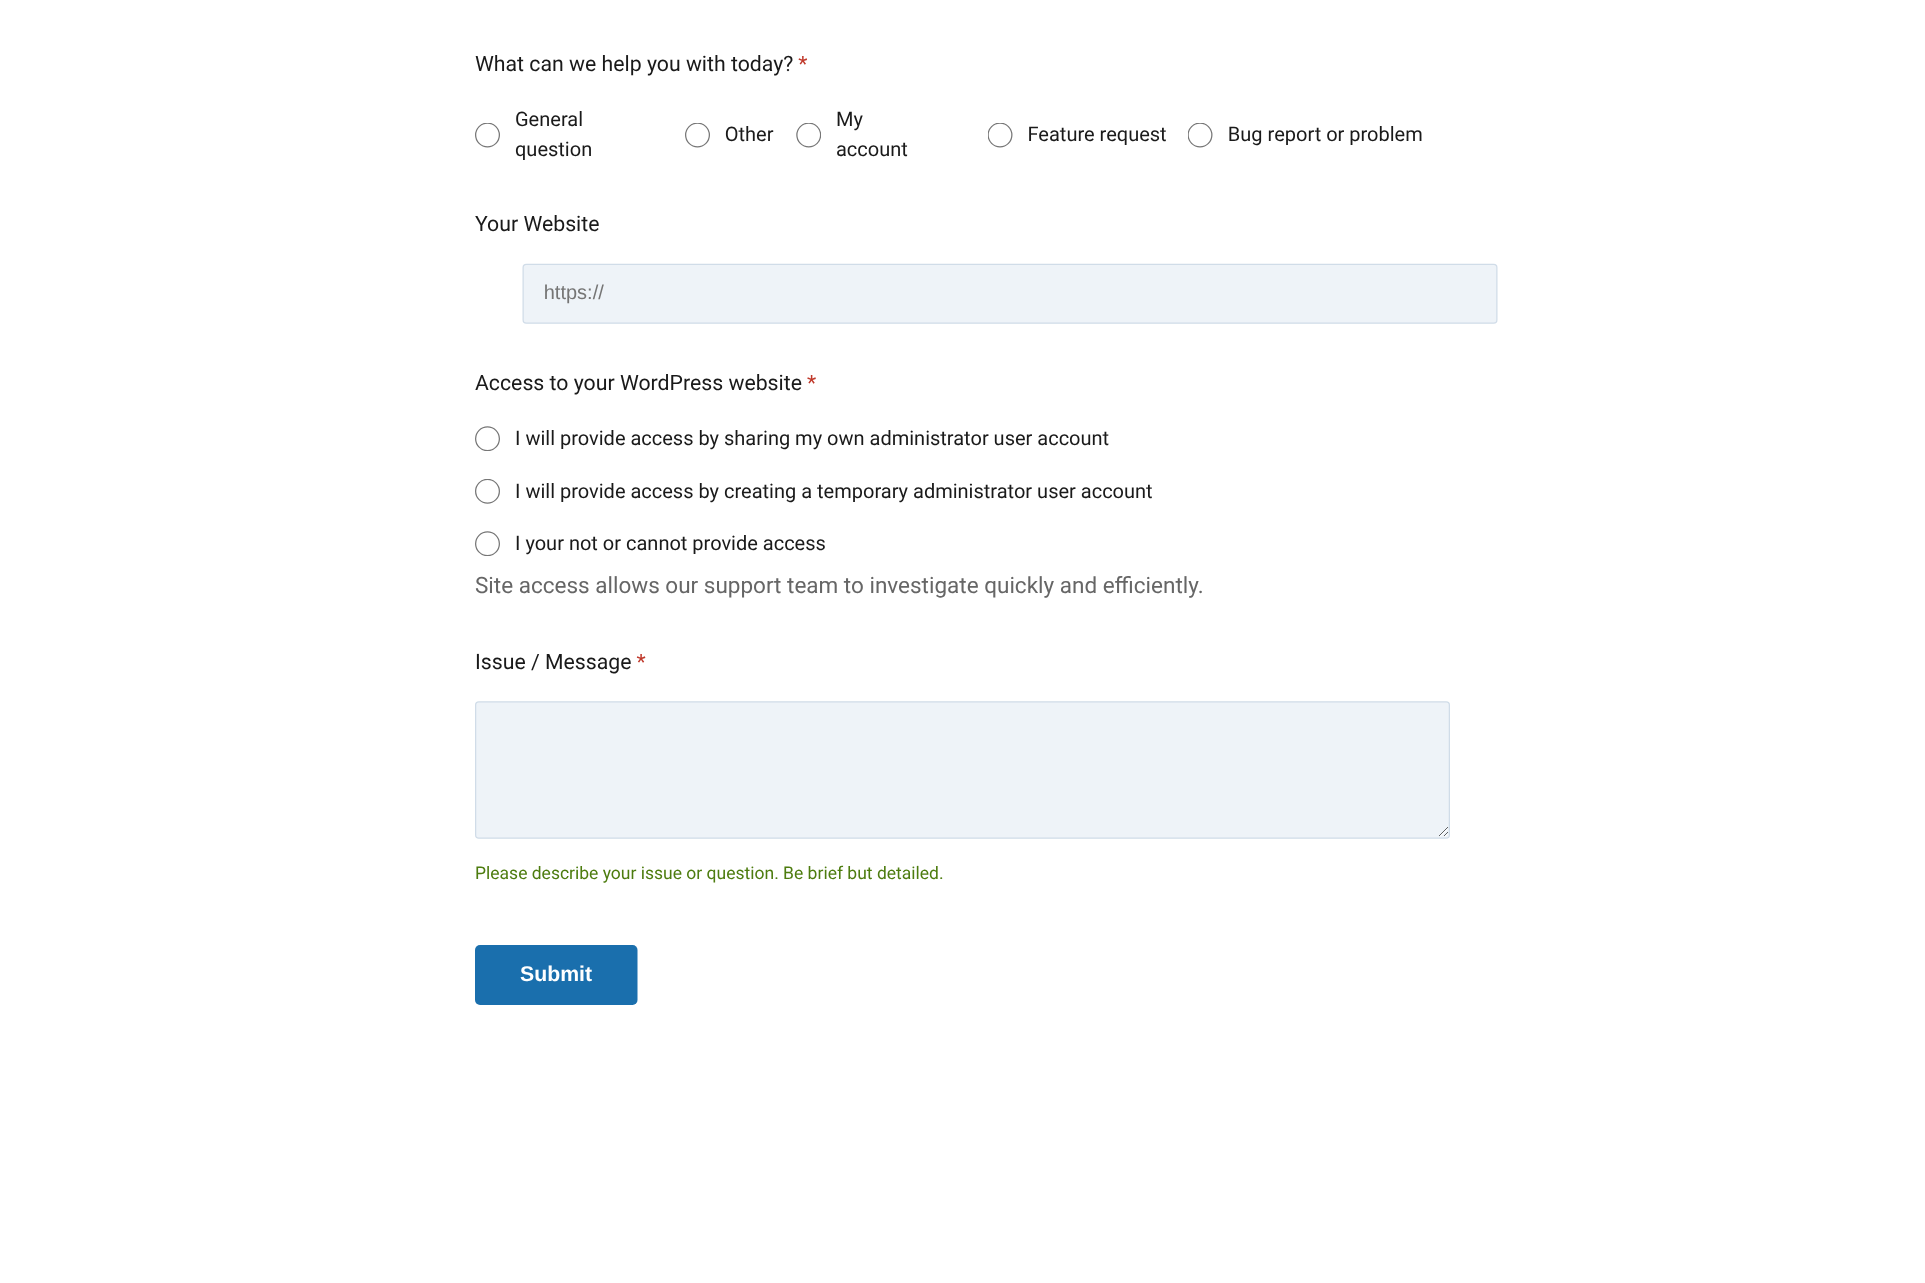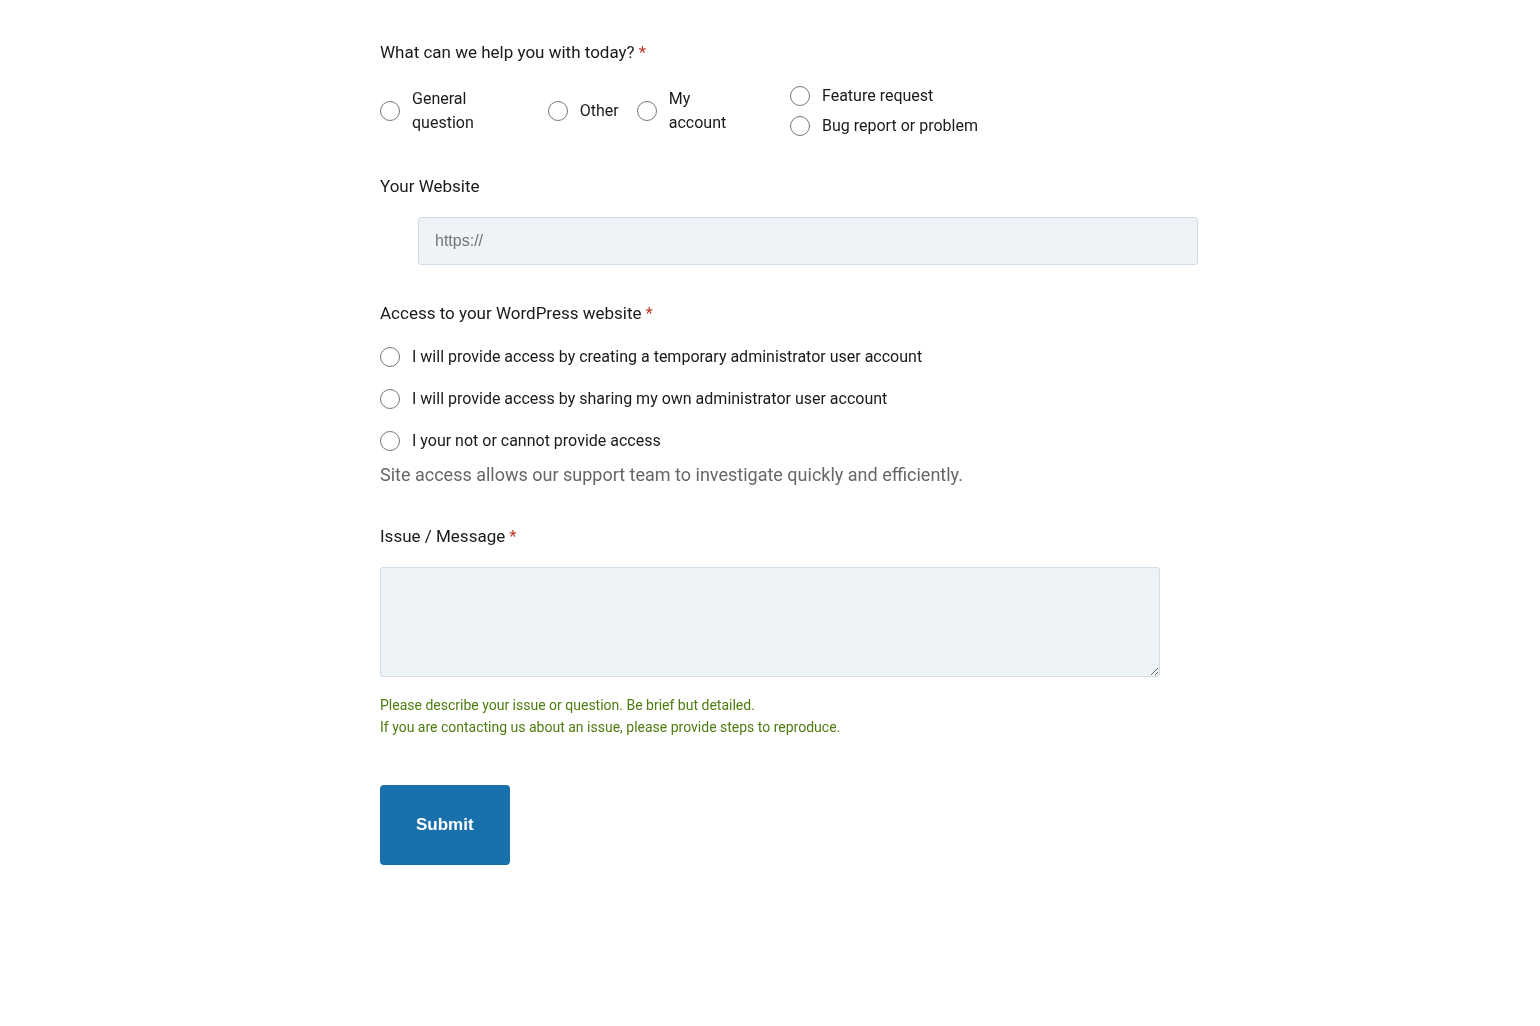--- a/index.html
+++ b/index.html
@@ -102,37 +102,37 @@
       outline: none;
       resize: vertical;
       font-family: inherit;
     }
 
     .submit-button {
       background-color: #1a6fad;
       color: #ffffff;
       font-size: 17px;
       font-weight: 600;
-      padding: 30px 36px;
+      padding: 14px 36px;
       border: none;
       border-radius: 4px;
       cursor: pointer;
       margin-top: 10px;
     }
 
     .radio-col-left {
       display: flex;
       flex-direction: row;
       gap: 18px;
     }
 
     .radio-col-right {
       display: flex;
-      flex-direction: column;
-      gap: 6px;
+      flex-direction: row;
+      gap: 17px;
     }
   </style>
 </head>
 <body>
 
 <div class="page-container">
 
   
   <div class="section">
     <div class="section-label">
@@ -176,43 +176,42 @@
     <input type="text" class="website-input" placeholder="https://" style="">
   </div>
 
   
   <div class="section">
     <div class="section-label">
       <span>Access to your WordPress website</span><span class="required-star">*</span>
     </div>
     <div class="radio-group-single">
       <div class="radio-option">
+        <input type="radio" name="wp_access" id="wp_share" style="">
+        <label for="wp_share">I will provide access by sharing my own administrator user account</label>
+      </div>
+      <div class="radio-option">
         <input type="radio" name="wp_access" id="wp_temp" style="">
         <label for="wp_temp">I will provide access by creating a temporary administrator user account</label>
-      </div>
-      <div class="radio-option">
-        <input type="radio" name="wp_access" id="wp_share" style="">
-        <label for="wp_share">I will provide access by sharing my own administrator user account</label>
       </div>
       <div class="radio-option">
         <input type="radio" name="wp_access" id="wp_none" style="">
         <label for="wp_none">I your not or cannot provide access</label>
       </div>
     </div>
     <div class="hint-text">Site access allows our support team to investigate quickly and efficiently.</div>
   </div>
 
   
   <div class="section">
     <div class="section-label">
       <span>Issue / Message</span><span class="required-star">*</span>
     </div>
     <textarea class="message-textarea" style=""></textarea>
     <div class="hint-text-red">
       <span>Please describe your issue or question. Be brief but detailed.</span><br>
-      <span>If you are contacting us about an issue, please provide steps to reproduce.</span>
     </div>
   </div>
 
   
   <button class="submit-button">Submit</button>
 
 </div>
 
 </body></html>

